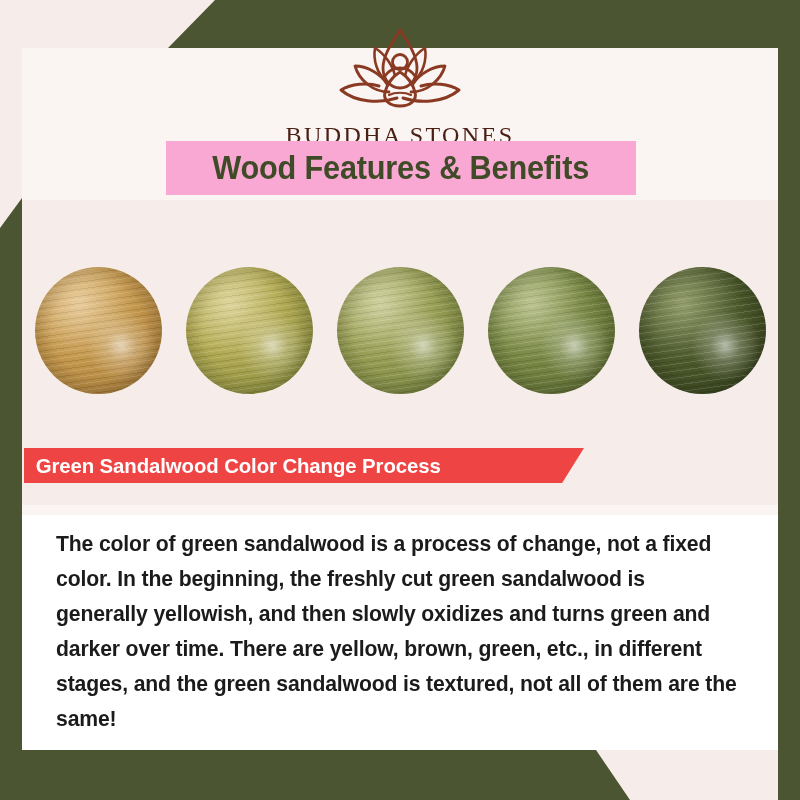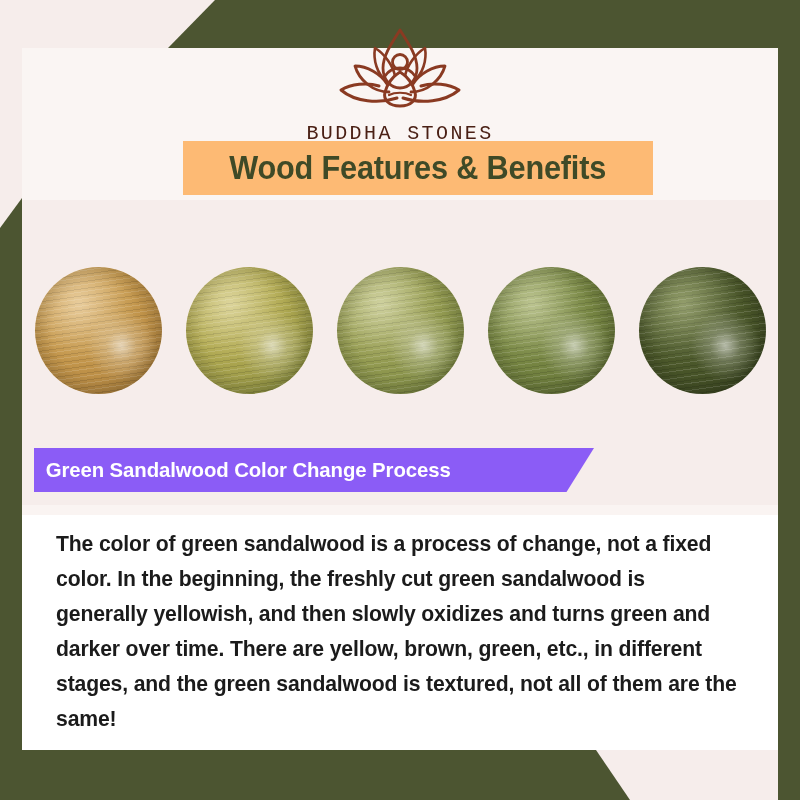--- a/index.html
+++ b/index.html
@@ -73,33 +73,33 @@
   .logo-block {
     position: absolute;
     left: 0; top: 22px;
     width: 800px;
     text-align: center;
   }
   .logo-mark { display: block; margin: 0 auto; }
   .logo-wordmark {
     display: block;
     margin-top: 4px;
-    font-family: Liberation Mono, monospace;
-    font-size: 20px;
+    font-family: Liberation Serif, serif;
+    font-size: 24px;
     letter-spacing: 2.4px;
     color: #4a2015;
     font-weight: 400;
   }
 
   
   .title-band {
     position: absolute;
-    left: 183px; top: 141px;
+    left: 166px; top: 141px;
     width: 470px; height: 54px;
-    background: #fdba74;
+    background: #f9a8d4;
     display: flex;
     align-items: center;
     justify-content: center;
     text-align: center;
   }
   .title-text {
     font-size: 33px;
     font-weight: bold;
     color: #3f4a27;
     letter-spacing: -0.2px;
@@ -150,23 +150,23 @@
     border-radius: 50%;
     background:
       radial-gradient(circle at 68% 62%, rgba(255,255,255,0.60) 0%, rgba(255,255,255,0.22) 13%, rgba(255,255,255,0) 30%),
       radial-gradient(circle at 36% 30%, rgba(255,255,255,0.24) 0%, rgba(255,255,255,0) 48%),
       radial-gradient(circle at 50% 50%, rgba(0,0,0,0) 52%, rgba(0,0,0,0.30) 100%);
   }
 
   
   .section-banner {
     position: absolute;
-    left: 34px; top: 448px;
-    width: 560px; height: 44px;
-    background: #8b5cf6;
+    left: 24px; top: 448px;
+    width: 560px; height: 35px;
+    background: #ef4444;
     clip-path: polygon(0 0, 560px 0, 530px 48px, 0 48px);
     display: flex;
     align-items: center;
   }
   .section-banner-text {
     color: #ffffff;
     font-size: 21px;
     font-weight: bold;
     padding-left: 12px;
     letter-spacing: -0.1px;

